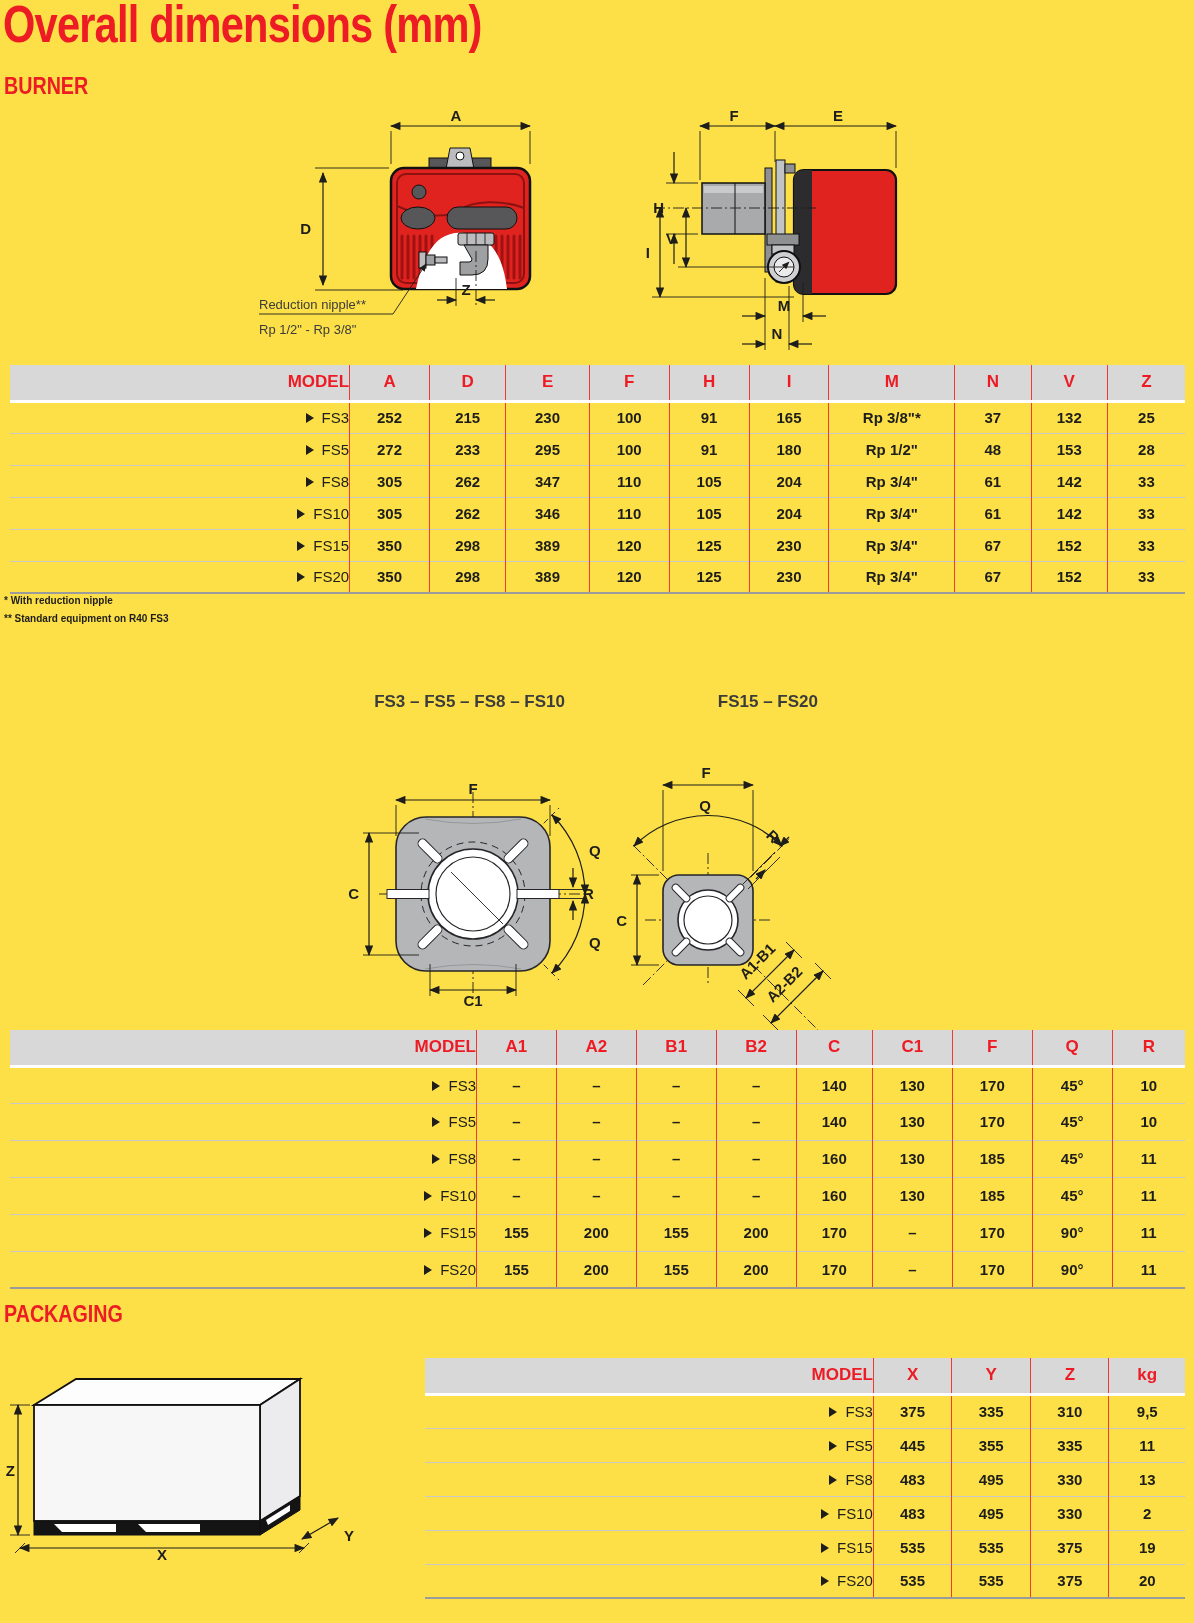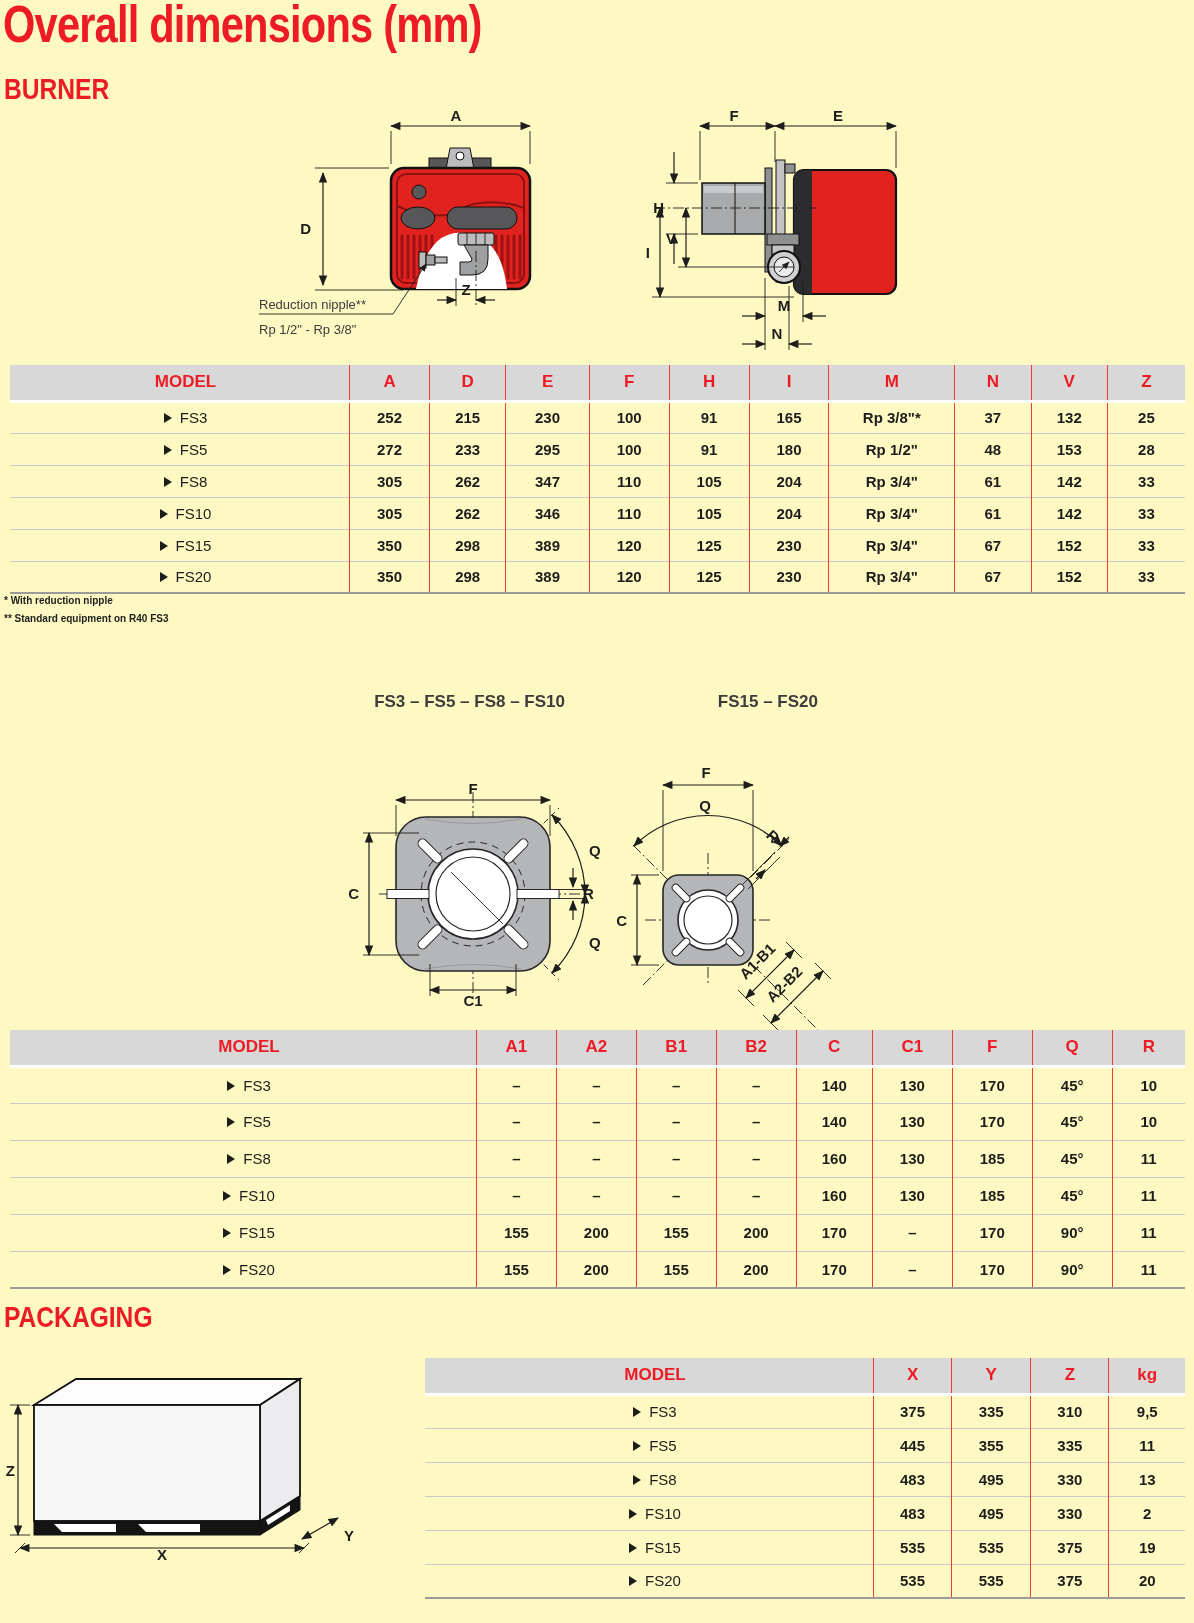--- a/index.html
+++ b/index.html
@@ -1,40 +1,40 @@
 <!DOCTYPE html>
 <html><head>
 <meta charset="utf-8">
 <style>
   *{margin:0;padding:0;box-sizing:border-box}
   html,body{background:#fff}
   body{font-family:"Liberation Sans",sans-serif;color:#1d1d1b}
-  .page{position:relative;width:1194px;height:1623px;background:#fef9c3;overflow:hidden}
+  .page{position:relative;width:1194px;height:1623px;background:#fde047;overflow:hidden}
 
   .red-h{color:#ed1c24;font-weight:bold;white-space:nowrap}
   .squeeze{display:inline-block;transform-origin:0 70%}
   .title{position:absolute;left:3px;top:-6px;font-size:52px}
   .title .squeeze{transform:scaleX(.8);letter-spacing:-1px}
-  .h2{font-size:30px}
+  .h2{font-size:24px}
   .h2 .squeeze{transform:scaleX(.82)}
   #h-burner{position:absolute;left:4px;top:72px}
   #h-flange{position:absolute;left:4px;top:636px}
   #h-pack{position:absolute;left:4px;top:1300px}
 
   .caption{position:absolute;font-size:17px;font-weight:bold;color:#3c3c3b;text-align:right;white-space:nowrap}
   #cap-left{left:325px;top:692px;width:240px}
   #cap-right{left:633px;top:692px;width:185px}
 
   table.dim{position:absolute;border-collapse:collapse;table-layout:fixed;font-size:15px}
   #table-burner{left:10px;top:365px;width:1175px}
   #table-flange{left:10px;top:1030px;width:1175px}
   #table-pack{left:425px;top:1358px;width:760px}
   table.dim th{background:#d8d8d8;color:#ed1c24;font-size:17px;height:36px;font-weight:bold;border-bottom:3px solid #fff}
   table.dim th.num,table.dim td.num{text-align:center}
-  table.dim th.model,table.dim td.model{text-align:center;padding-left:12px}
+  table.dim th.model,table.dim td.model{text-align:right;padding-left:12px}
   table.dim td{height:32px;font-weight:bold;color:#1d1d1b}
   #table-flange td{height:37px}
   #table-pack td{height:34px}
   table.dim th.num,table.dim td.num{border-left:1px solid #ee3b33}
   table.dim tbody tr+tr td{border-top:1px solid #c9c9c9}
   table.dim tbody tr:last-child td{border-bottom:2px solid #9b9b9b}
   .tri{display:inline-block;width:0;height:0;border-left:8px solid #1d1d1b;border-top:5px solid transparent;border-bottom:5px solid transparent;margin-right:8px}
   .mname{font-weight:normal;font-size:15px}
 
   .footnote{position:absolute;left:4px;font-size:10px;font-weight:bold;color:#1d1d1b}

